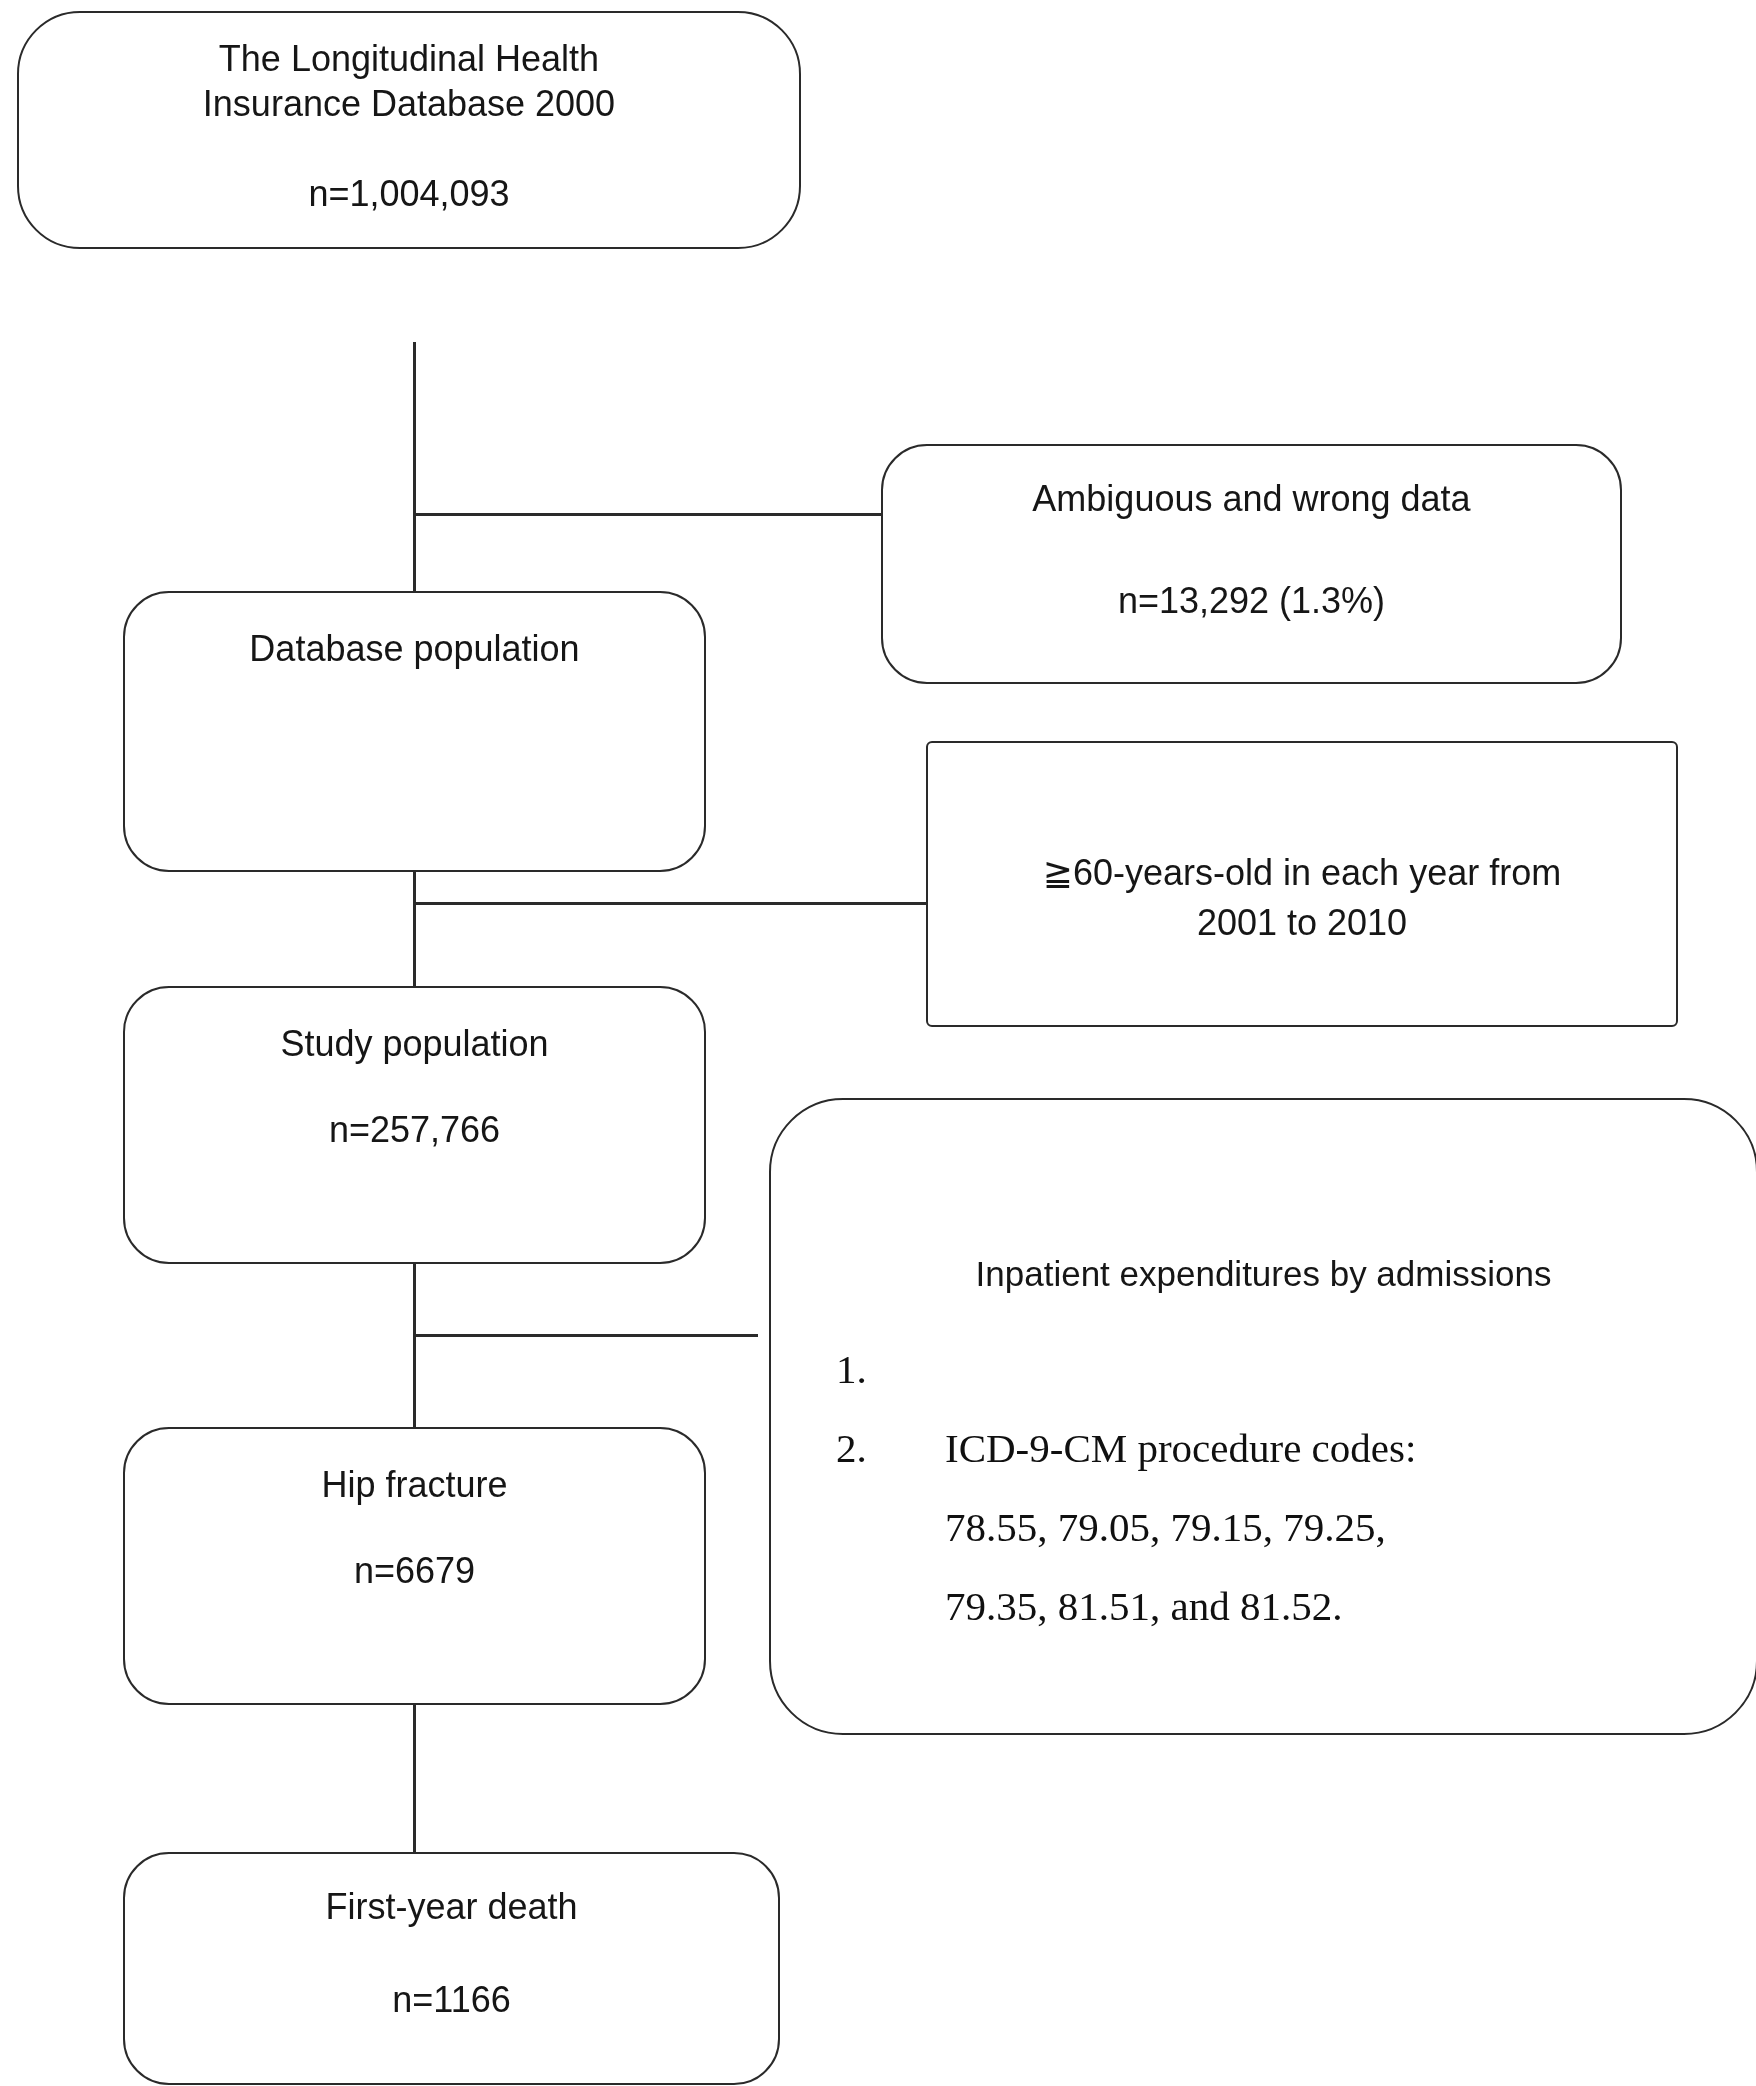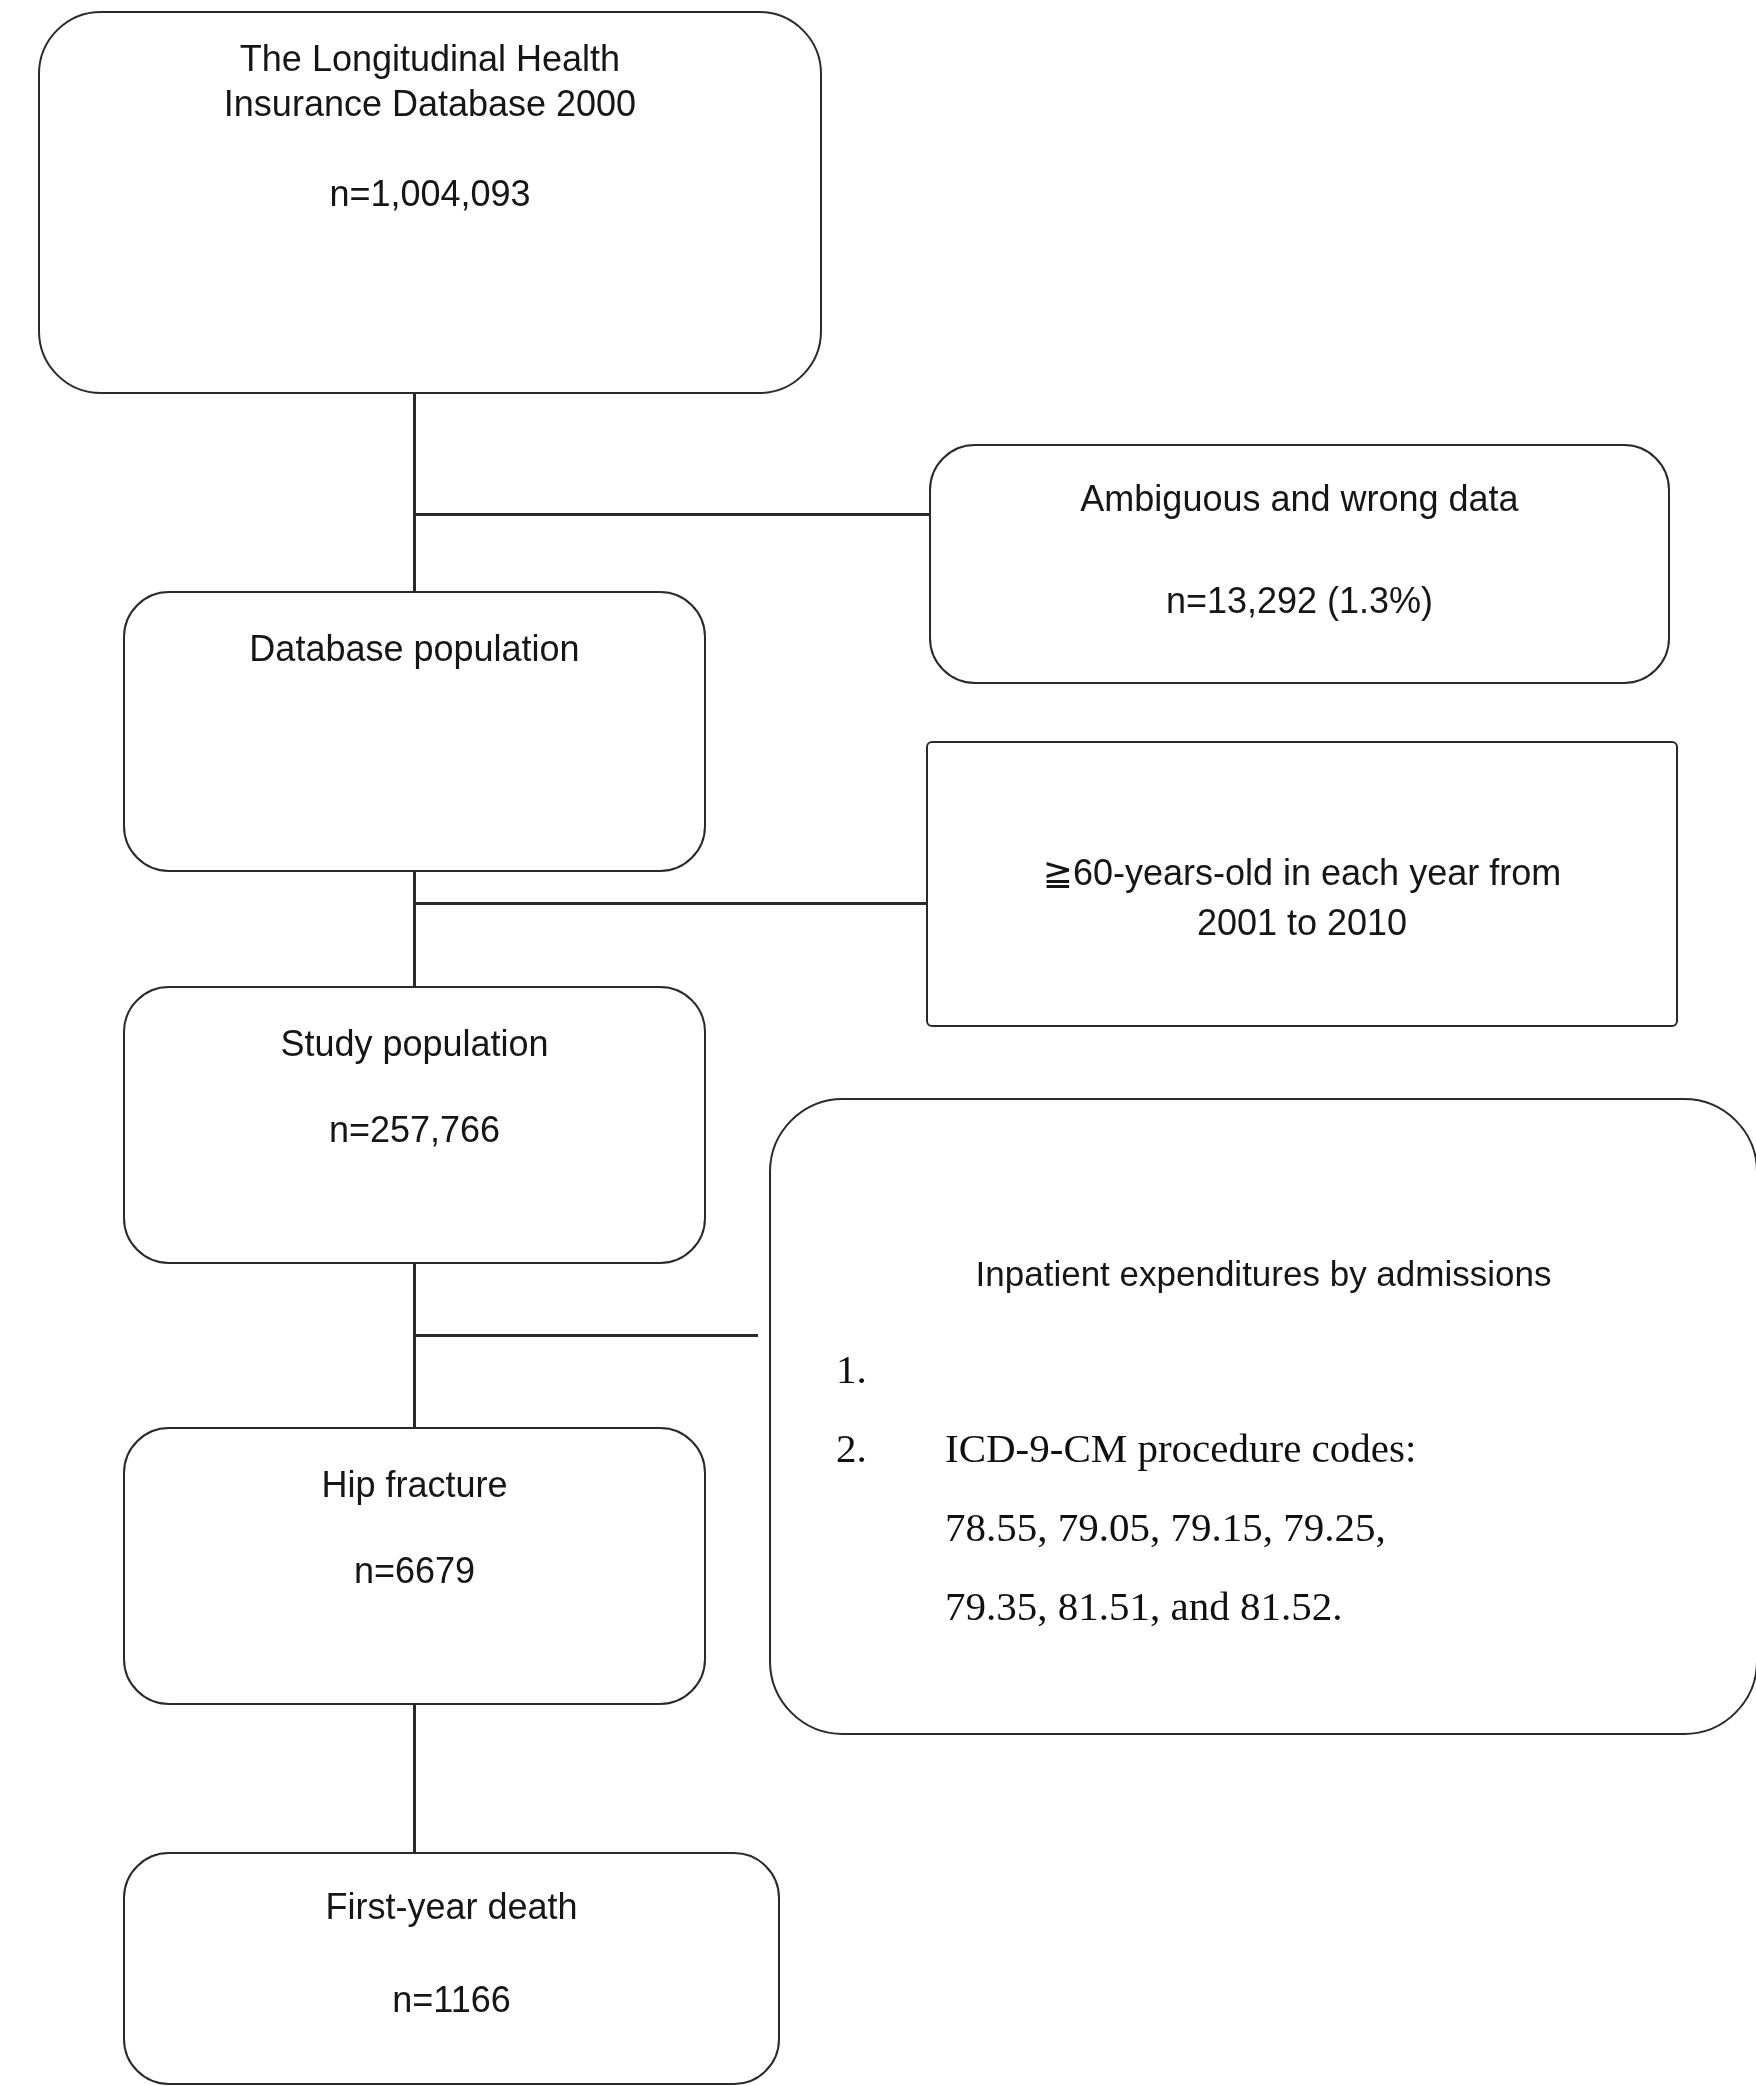--- a/index.html
+++ b/index.html
@@ -16,23 +16,23 @@
     background:#ffffff;
     border:2.7px solid #2a2a2a;
     border-radius:46px;
     text-align:center;
     font-size:36px;
   }
   .tl { line-height:45px; }
   .line { position:absolute; background:#2a2a2a; }
 
   
-  .b-lhid  { left:38px;   top:11px;   width:784px; height:383px;  border-radius:63px; padding-top:23px; }
+  .b-lhid  { left:17px;   top:11px;   width:784px; height:238px;  border-radius:63px; padding-top:23px; }
   .b-lhid  .n { margin-top:45px; }
-  .b-amb   { left:929px; top:444px;  width:741px; height:240px;  padding-top:30px; }
+  .b-amb   { left:881px; top:444px;  width:741px; height:240px;  padding-top:30px; }
   .b-amb   .n { margin-top:57px; }
   .b-db    { left:123px;  top:591px; width:583px; height:281px;  padding-top:33px;text-align:center; }
   .b-db    .n { margin-top:41px; }
   .b-age   { left:926px; top:741px; width:752px; height:286px;  border-radius:6px; padding-top:105px; }
   .b-age   .tl { line-height:50px; }
   .b-study { left:123px;  top:986px; width:583px; height:278px;  padding-top:33px; }
   .b-study .n { margin-top:41px; }
   .b-inp   { left:757px; top:1098px; width:989px; height:637px; border-radius:74px; padding-top:151px;margin-left:12px; }
   .b-inp .title { font-size:35px; line-height:45px; }
   .inp-list {

